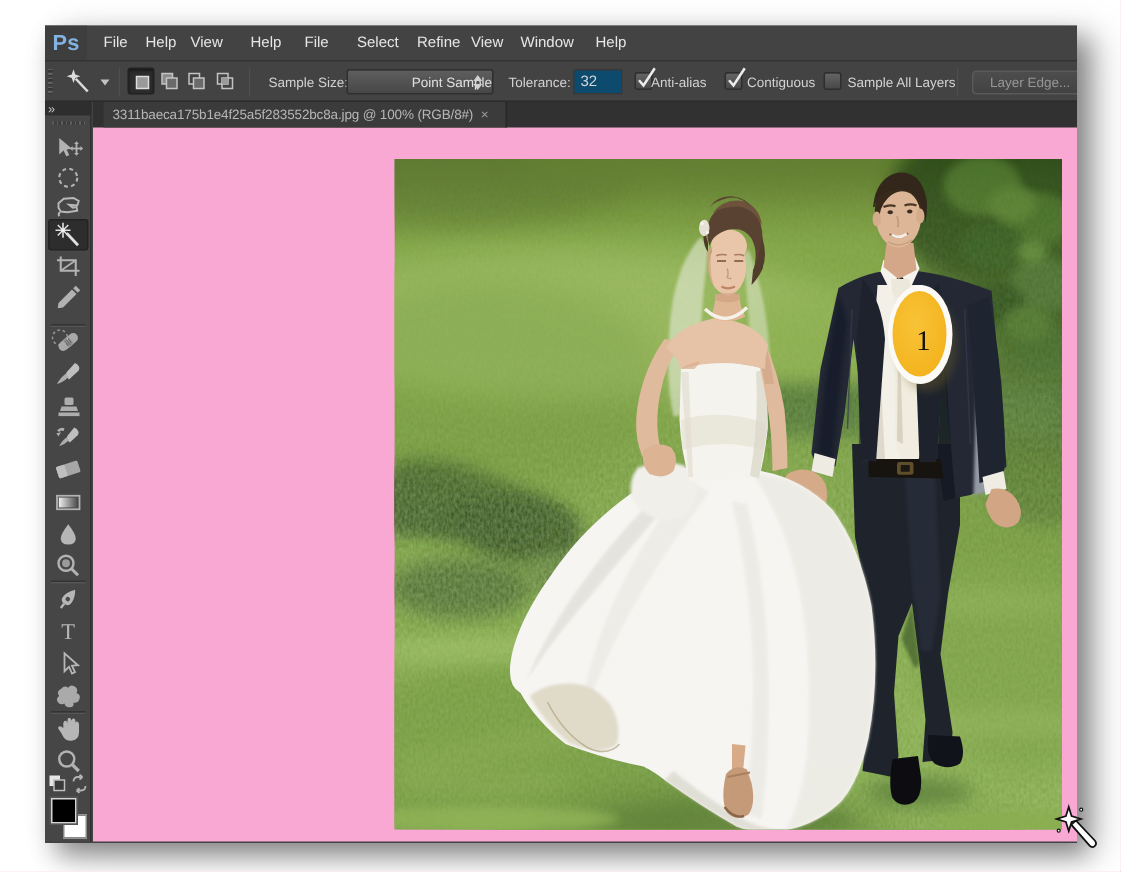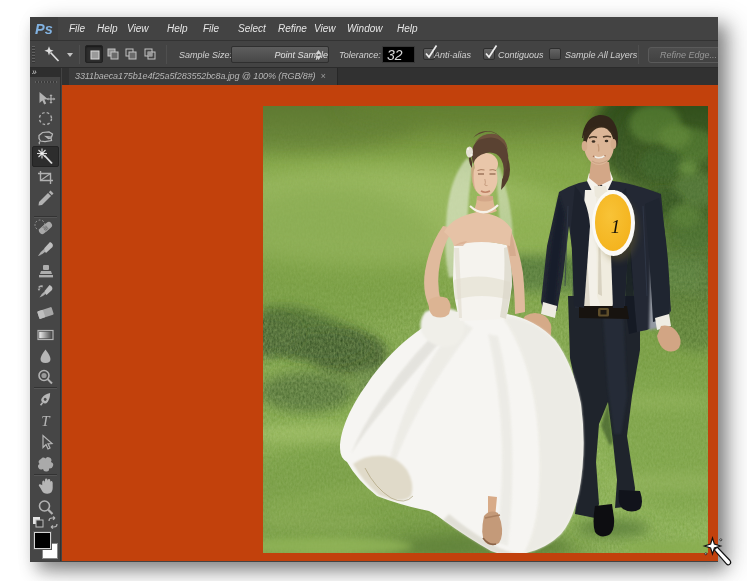--- a/index.html
+++ b/index.html
@@ -1,36 +1,36 @@
 <!DOCTYPE html>
 <html><head>
 <meta charset="utf-8">
 <style>
 html,body{margin:0;padding:0;background:#ffffff;}
 *{box-sizing:border-box;}
-#stage{position:relative;width:747px;height:581px;overflow:hidden;font-family:"Liberation Sans",sans-serif;background:#fff;font-style:italic;}
+#stage{position:relative;width:747px;height:581px;overflow:hidden;font-family:"Liberation Sans",sans-serif;background:#fff;}
 #win{position:absolute;left:30px;top:17px;width:688px;height:545px;background:#434343;overflow:hidden;box-shadow:7px 8px 16px rgba(0,0,0,0.40),14px 6px 26px rgba(0,0,0,0.18);}
 #menubar{position:absolute;left:0;top:0;width:688px;height:23px;background:#434343;}
 #pslogo{position:absolute;left:0;top:0;width:28px;height:23px;background:#3e3e3e;color:#82b3e2;font-weight:bold;font-size:14.5px;line-height:24px;text-align:center;letter-spacing:0.2px;}
 .menu{position:absolute;top:0;height:23px;line-height:24px;color:#e6e6e6;font-size:10px;}
 #optbar{position:absolute;left:0;top:23px;width:688px;height:28px;background:#434343;border-top:1px solid #333;border-bottom:1px solid #2b2b2b;}
 .vsep{position:absolute;top:4px;height:19px;width:1px;background:#333333;border-right:1px solid #4f4f4f;}
 .olabel{position:absolute;top:9px;font-size:9px;color:#d2d2d2;white-space:nowrap;}
 #grip{position:absolute;left:2px;top:5px;width:3px;height:18px;background:repeating-linear-gradient(to bottom,#616161 0 1px,#353535 1px 2px,#434343 2px 3px);}
 .modebtn{position:absolute;top:4px;width:18px;height:18px;border-radius:2px;}
 .modebtn.pressed{background:#2d2d2d;border:1px solid #222;box-shadow:inset 0 1px 2px rgba(0,0,0,.5);}
 #dropdown{position:absolute;left:201px;top:5px;width:98px;height:17px;border-radius:2px;border:1px solid #2f2f2f;background:linear-gradient(#5e5e5e,#474747);color:#e0e0e0;font-size:9px;line-height:16px;padding-left:7px;text-align:right;}
-#tolin{position:absolute;left:352px;top:5px;width:33px;height:17px;background:#000000;border:1px solid #383838;border-radius:1px;color:#d8d8d8;font-size:14px;line-height:16px;padding-left:4px;}
+#tolin{position:absolute;left:352px;top:5px;width:33px;height:17px;background:#0c4a6e;border:1px solid #383838;border-radius:1px;color:#d8d8d8;font-size:10px;line-height:16px;padding-left:4px;}
 .cbx{position:absolute;top:7px;width:12px;height:12px;border-radius:2px;background:linear-gradient(#646464,#484848);border:1px solid #2e2e2e;}
 #refine{position:absolute;left:618px;top:6px;width:74px;height:16px;border:1px solid #5a5a5a;border-radius:3px;background:linear-gradient(#4d4d4d,#424242);color:#979797;font-size:9px;line-height:14px;text-align:left;padding-left:11px;}
 #body{position:absolute;left:0;top:51px;width:688px;height:493px;}
 #toolbar{position:absolute;left:0;top:0;width:31px;height:493px;background:#464646;border-right:1px solid #313131;}
 #tbtop{position:absolute;left:0;top:0;width:31px;height:9px;background:#2e2e2e;color:#cccccc;font-size:8.5px;line-height:9px;padding-left:2px;}
 #tbdots{position:absolute;left:5px;top:13px;width:22px;height:2px;background:repeating-linear-gradient(to right,#606060 0 1px,#3c3c3c 1px 3px);}
-#canvas{position:absolute;left:32px;top:0;width:656px;height:493px;background:#c2410c;}
+#canvas{position:absolute;left:32px;top:0;width:656px;height:493px;background:#f9a8d4;}
 #tabstrip{position:absolute;left:0;top:0;width:656px;height:17px;background:#313131;}
 #tab{position:absolute;left:7px;top:0;width:269px;height:17px;background:#3b3b3b;border-right:1px solid #272727;color:#b6b6b6;font-size:9px;line-height:17px;padding-left:6px;letter-spacing:-0.1px;white-space:nowrap;}
 #tab .x{color:#9a9a9a;margin-left:5px;font-size:9px;}
 #photo{position:absolute;left:201px;top:38px;width:445px;height:447px;}
 .tdiv{position:absolute;left:4px;width:23px;height:1px;background:#333;box-shadow:0 1px 0 #555;}
 #cursor{position:absolute;left:702px;top:536px;}
 </style>
 </head>
 <body>
 <div id="stage">
@@ -90,21 +90,21 @@
         </svg>
       <div class="olabel" style="left:404px">Anti-alias</div>
       <div class="cbx" style="left:453px"></div>
       <svg style="position:absolute;left:454px;top:2px" width="15" height="17" viewBox="0 0 15 17">
           <path d="M2 10.5 L5 14 L12.5 2.5" stroke="#ececec" stroke-width="1.7" fill="none"></path>
         </svg>
       <div class="olabel" style="left:468px">Contiguous</div>
       <div class="cbx" style="left:519px"></div>
       <div class="olabel" style="left:535px">Sample All Layers</div>
       <div class="vsep" style="left:608px"></div>
-      <div id="refine">Refine Edge...</div>
+      <div id="refine">Layer Edge...</div>
     </div>
     <div id="body">
       <div id="toolbar">
         <div id="tbtop">»</div>
         <div id="tbdots"></div>
         <svg class="ticon" style="position:absolute;left:0;top:22px" width="31" height="18" viewBox="0 0 31 18">
             <g fill="#b2b2b2">
               <path d="M9.5 2 L9.5 13 L12.4 10.4 L14.2 14.4 L16.2 13.4 L14.4 9.6 L18 9.2 Z"></path>
               <path d="M21 4.2 L22.6 6 L19.4 6 Z M21 13.8 L22.6 12 L19.4 12 Z M16.6 9 L18.4 7.4 L18.4 10.6 Z M25.4 9 L23.6 7.4 L23.6 10.6 Z"></path>
               <rect x="18" y="8.4" width="6" height="1.2"></rect>

